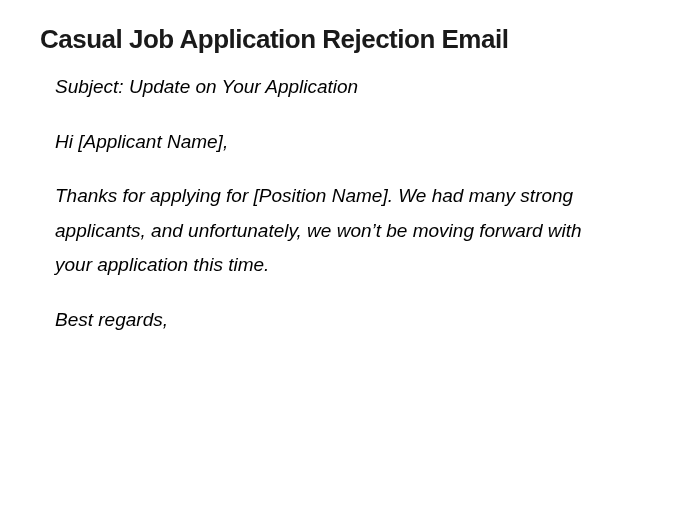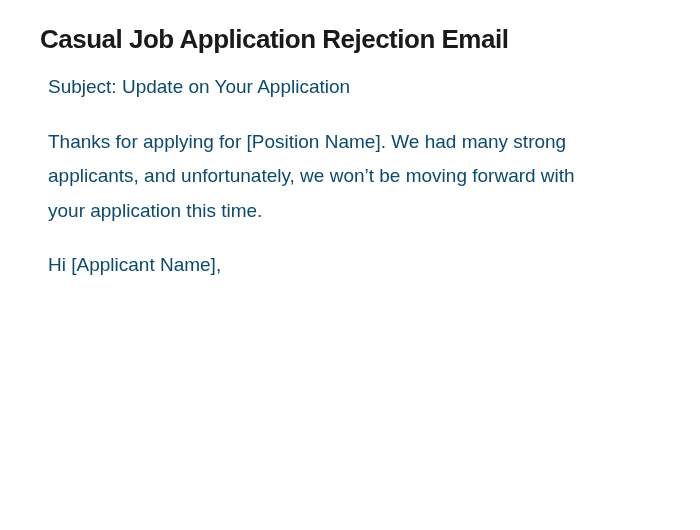--- a/index.html
+++ b/index.html
@@ -19,38 +19,40 @@
   }
   h1.doc-title {
     margin: 0 0 14px 0;
     font-size: 26px;
     line-height: 34px;
     font-weight: 700;
     letter-spacing: -0.5px;
     color: #1a1a1a;
   }
   p.doc-para {
-    margin: 0 0 20px 8px;
+    margin: 0 0 20px 15px;
     font-size: 19px;
     line-height: 34.5px;
     font-weight: 400;
-    color: #0c4a6e;
+    color: #000000;
     max-width: 620px;
     white-space: pre-line;
+    font-style: italic;
   }
 </style>
 </head>
 <body>
 
 <main class="doc">
   <h1 class="doc-title">Casual Job Application Rejection Email</h1>
 
   <p class="doc-para">Subject: Update on Your Application</p>
 
+  <p class="doc-para">Hi [Applicant Name],</p>
+
   <p class="doc-para">Thanks for applying for [Position Name]. We had many strong
 applicants, and unfortunately, we won’t be moving forward with
 your application this time.</p>
 
-  <p class="doc-para">Hi [Applicant Name],</p>
 
-
+  <p class="doc-para">Best regards,</p>
 
 </main>
 
 </body></html>

